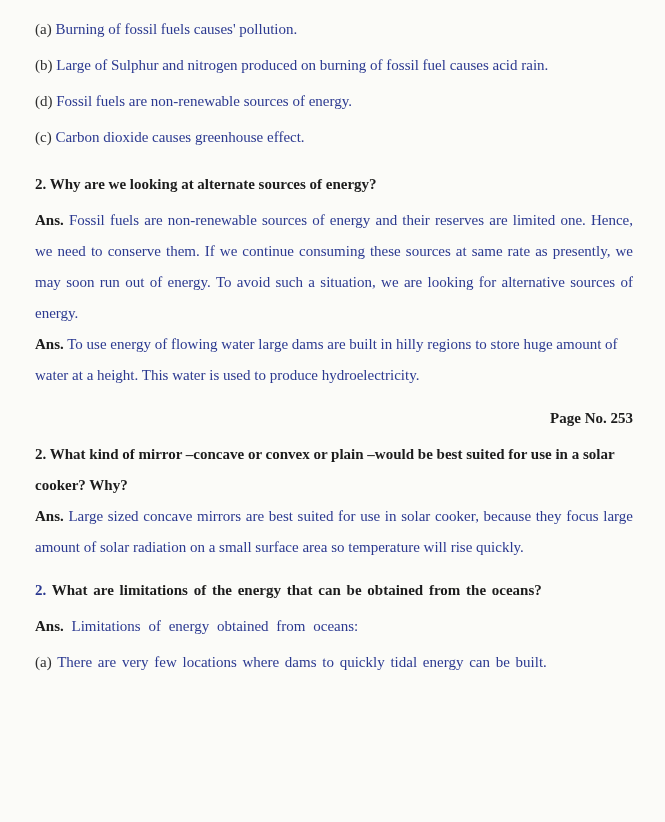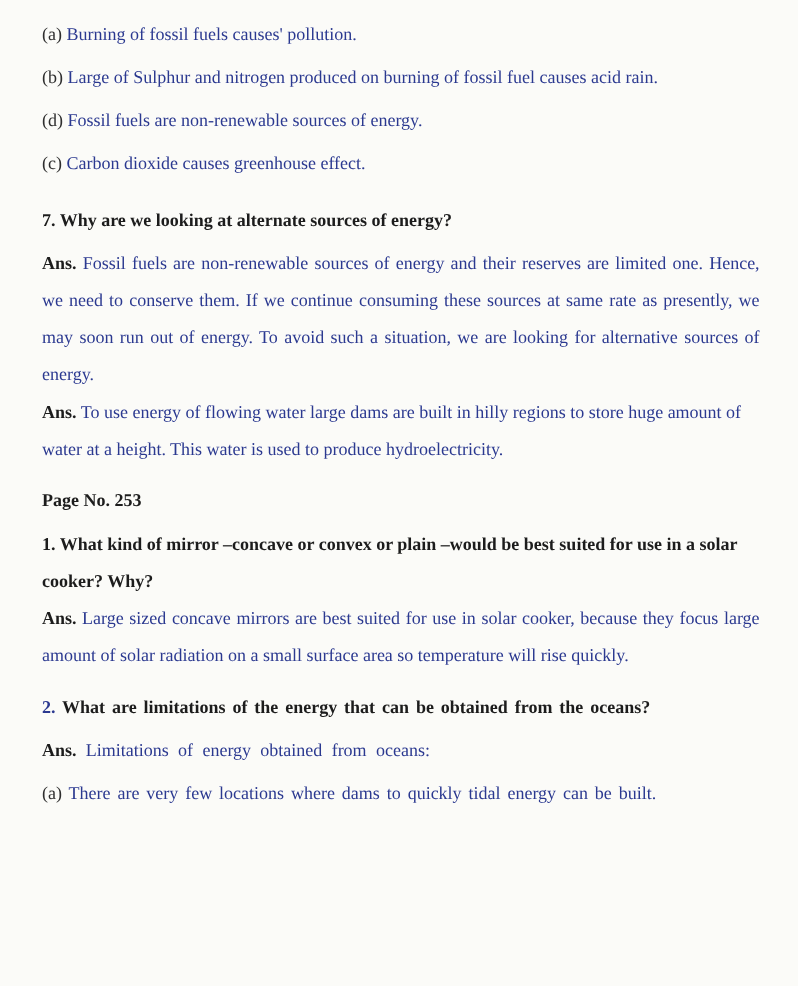--- a/index.html
+++ b/index.html
@@ -30,21 +30,21 @@
     color: var(--question_black, #1c1c1c);
   }
   .num-blue {
     font-weight: bold;
     color: var(--answer_blue, #2b3990);
   }
   .just { text-align: justify; }
   .wide { word-spacing: 4px; }
   .wide-s { word-spacing: 2px; }
   .heading {
-    text-align: left;
+    text-align: right;
     font-weight: bold;
     color: var(--question_black, #1c1c1c);
   }
 </style>
 </head>
 <body>
 
 <div class="page">
 
   <p class="li"><span class="marker">(a)</span>
@@ -52,33 +52,33 @@
 
   <p class="li mt-s"><span class="marker">(b)</span>
     <span class="blue">Large of Sulphur and nitrogen produced on burning of fossil fuel causes acid rain.</span></p>
 
   <p class="li mt-s"><span class="marker">(d)</span>
     <span class="blue">Fossil fuels are non-renewable sources of energy.</span></p>
 
   <p class="li mt-s"><span class="marker">(c)</span>
     <span class="blue">Carbon dioxide causes greenhouse effect.</span></p>
 
-  <p class="q mt-l">7. Why are we looking at alternate sources of energy?</p>
+  <p class="q mt-l">2. Why are we looking at alternate sources of energy?</p>
 
   <p class="ans just mt-s"><span class="ans-label">Ans.</span>
     <span class="blue">Fossil fuels are non-renewable sources of energy and their reserves are limited one. Hence, we need to conserve them. If we continue consuming these sources at same rate as presently, we may soon run out of energy. To avoid such a situation, we are looking for alternative sources of energy.</span></p>
 
 
   <p class="ans"><span class="ans-label">Ans.</span>
     <span class="blue">To use energy of flowing water large dams are built in hilly regions to store huge amount of water at a height. This water is used to produce hydroelectricity.</span></p>
 
 
   <p class="heading mt-m">Page No. 253</p>
 
-  <p class="q mt-s">1. What kind of mirror –concave or convex or plain –would be best suited for use in a solar cooker? Why?</p>
+  <p class="q mt-s">2. What kind of mirror –concave or convex or plain –would be best suited for use in a solar cooker? Why?</p>
 
   <p class="ans just"><span class="ans-label">Ans.</span>
     <span class="blue">Large sized concave mirrors are best suited for use in solar cooker, because they focus large amount of solar radiation on a small surface area so temperature will rise quickly.</span></p>
 
   <p class="q mt-m wide-s"><span class="num-blue">2.</span>
     <span>What are limitations of the energy that can be obtained from the oceans?</span></p>
 
   <p class="ans wide mt-s"><span class="ans-label">Ans.</span>
     <span class="blue">Limitations of energy obtained from oceans:</span></p>
 

